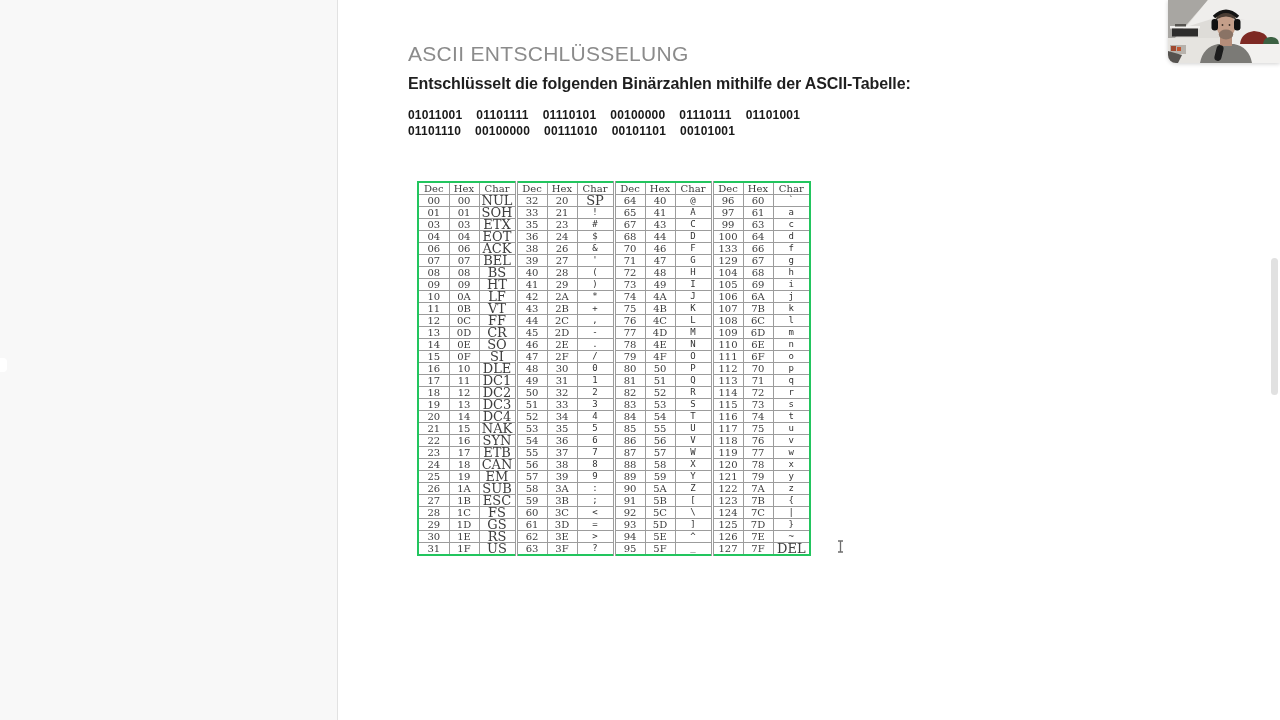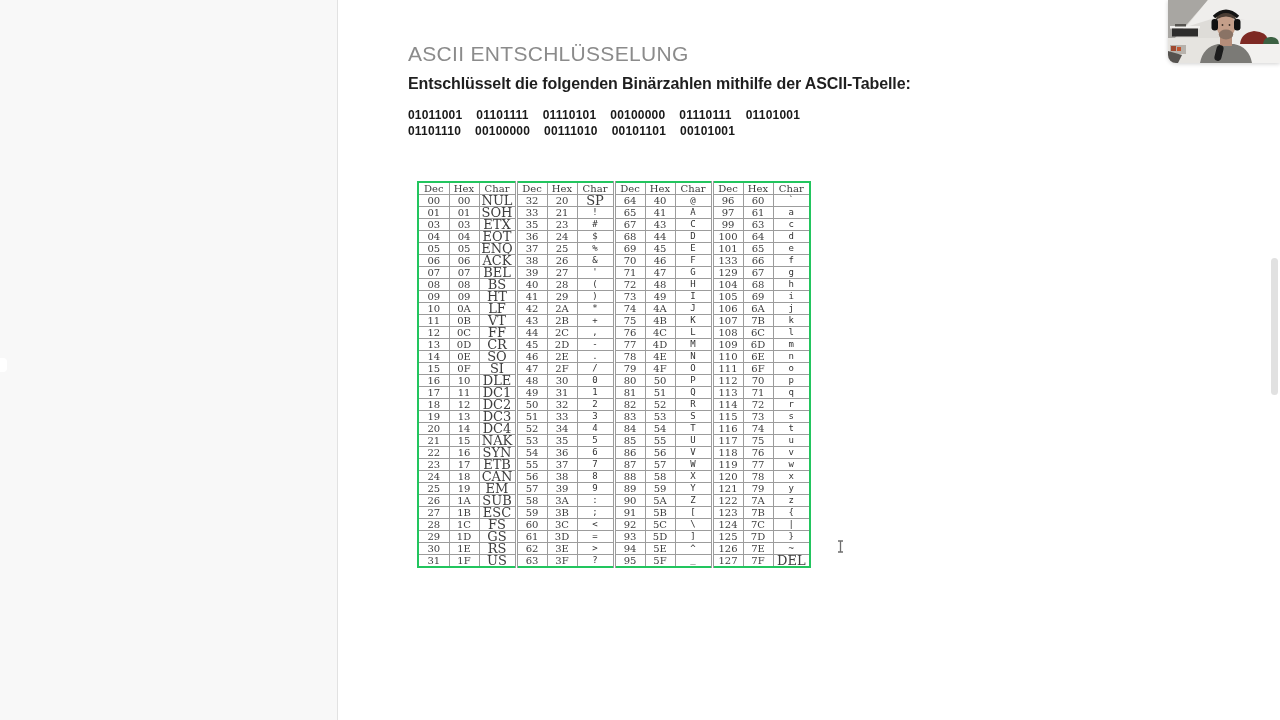--- a/index.html
+++ b/index.html
@@ -160,34 +160,20 @@
               <td class="ctrl">EOT</td>
               <td class="grp">36</td>
               <td>24</td>
               <td class="mono">$</td>
               <td class="grp">68</td>
               <td>44</td>
               <td class="mono">D</td>
               <td class="grp">100</td>
               <td>64</td>
               <td class="mono">d</td>
-            </tr>
-            <tr>
-              <td>05</td>
-              <td>05</td>
-              <td class="ctrl">ENQ</td>
-              <td class="grp">37</td>
-              <td>25</td>
-              <td class="mono">%</td>
-              <td class="grp">69</td>
-              <td>45</td>
-              <td class="mono">E</td>
-              <td class="grp">101</td>
-              <td>65</td>
-              <td class="mono">e</td>
             </tr>
             <tr>
               <td>06</td>
               <td>06</td>
               <td class="ctrl">ACK</td>
               <td class="grp">38</td>
               <td>26</td>
               <td class="mono">&amp;</td>
               <td class="grp">70</td>
               <td>46</td>

